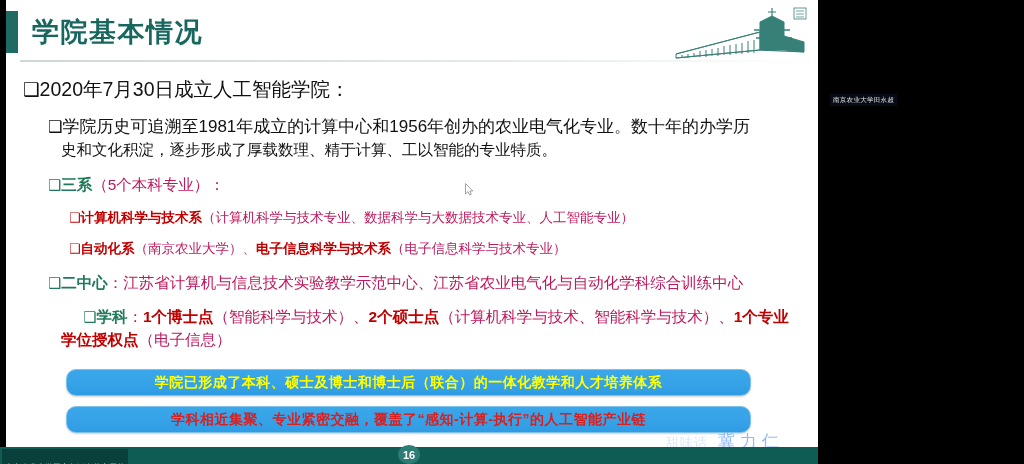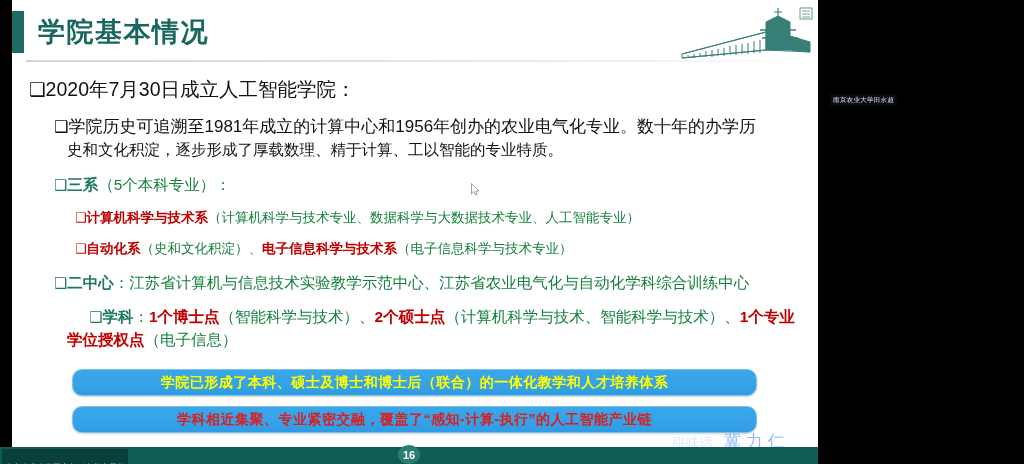--- a/index.html
+++ b/index.html
@@ -7,21 +7,21 @@
     width: 1024px; height: 464px;
     overflow: hidden;
     background: #000;
     font-family: "Liberation Sans", "DejaVu Sans", sans-serif;
   }
 
   #screen { position: relative; width: 1024px; height: 464px; background: #000; }
 
   
   #slide {
-    position: absolute; left: 12px; top: 0;
+    position: absolute; left: 6px; top: 0;
     width: 818px; height: 447px;
     background: #ffffff;
     overflow: hidden;
   }
 
   
   #pagoda { position: absolute; right: 16px; top: 2px; width: 140px; height: 66px; opacity: .95; }
 
   
   #title-row { position: absolute; left: 0; top: 10px; display: flex; align-items: center; height: 44px; }
@@ -50,21 +50,21 @@
   
   .l2 { font-size: 17px; margin-left: 42px; line-height: 23px; }
   .l2b { font-size: 15.5px; margin-left: 42px; line-height: 23px; }
   .l2-cont { font-size: 15.5px; margin-left: 55px; line-height: 23px; }
 
   
   .l3 { font-size: 13.5px; margin-left: 63px; line-height: 22px; }
 
   .green { color: #1f7a5a; font-weight: bold; }
   .red { color: #c00000; font-weight: bold; }
-  .blk { color: #15803d; font-weight: normal; }
+  .blk { color: #be185d; font-weight: normal; }
   .sq { font-size: .95em; }
 
   
   .hbox {
     position: absolute; left: 60px; width: 685px; height: 27px;
     background: linear-gradient(180deg,#3aa7ea 0%, #38a3e8 45%, #2e9ce4 100%);
     border: 1px solid #7fbfe8;
     border-radius: 10px;
     display: flex; align-items: center; justify-content: center;
     box-shadow: 0 1px 2px rgba(0,0,0,.18);
@@ -189,21 +189,21 @@
 
       <div class="ln l2b" style="margin-top:12px;">
         <span class="bullet sq green">❑</span><span class="green">三系</span><span class="blk">（5个本科专业）：</span>
       </div>
 
       <div class="ln l3" style="margin-top:11px;">
         <span class="bullet sq red">❑</span><span class="red">计算机科学与技术系</span><span class="blk">（计算机科学与技术专业、数据科学与大数据技术专业、人工智能专业）</span>
       </div>
 
       <div class="ln l3" style="margin-top:9px;">
-        <span class="bullet sq red">❑</span><span class="red">自动化系</span><span class="blk">（史和文化积淀）、</span><span class="red">电子信息科学与技术系</span><span class="blk">（电子信息科学与技术专业）</span>
+        <span class="bullet sq red">❑</span><span class="red">自动化系</span><span class="blk">（南京农业大学）、</span><span class="red">电子信息科学与技术系</span><span class="blk">（电子信息科学与技术专业）</span>
       </div>
 
       <div class="ln l2b" style="margin-top:11px;">
         <span class="bullet sq green">❑</span><span class="green">二中心</span><span class="blk">：江苏省计算机与信息技术实验教学示范中心、江苏省农业电气化与自动化学科综合训练中心</span>
       </div>
 
       <div class="ln l2b" style="margin-top:11px;text-align:center;">
         <span class="bullet sq green">❑</span><span class="green">学科</span><span class="blk">：</span><span class="red">1个博士点</span><span class="blk">（智能科学与技术）、</span><span class="red">2个硕士点</span><span class="blk">（计算机科学与技术、智能科学与技术）、</span><span class="red">1个专业</span>
       </div>
       <div class="ln l2-cont">

